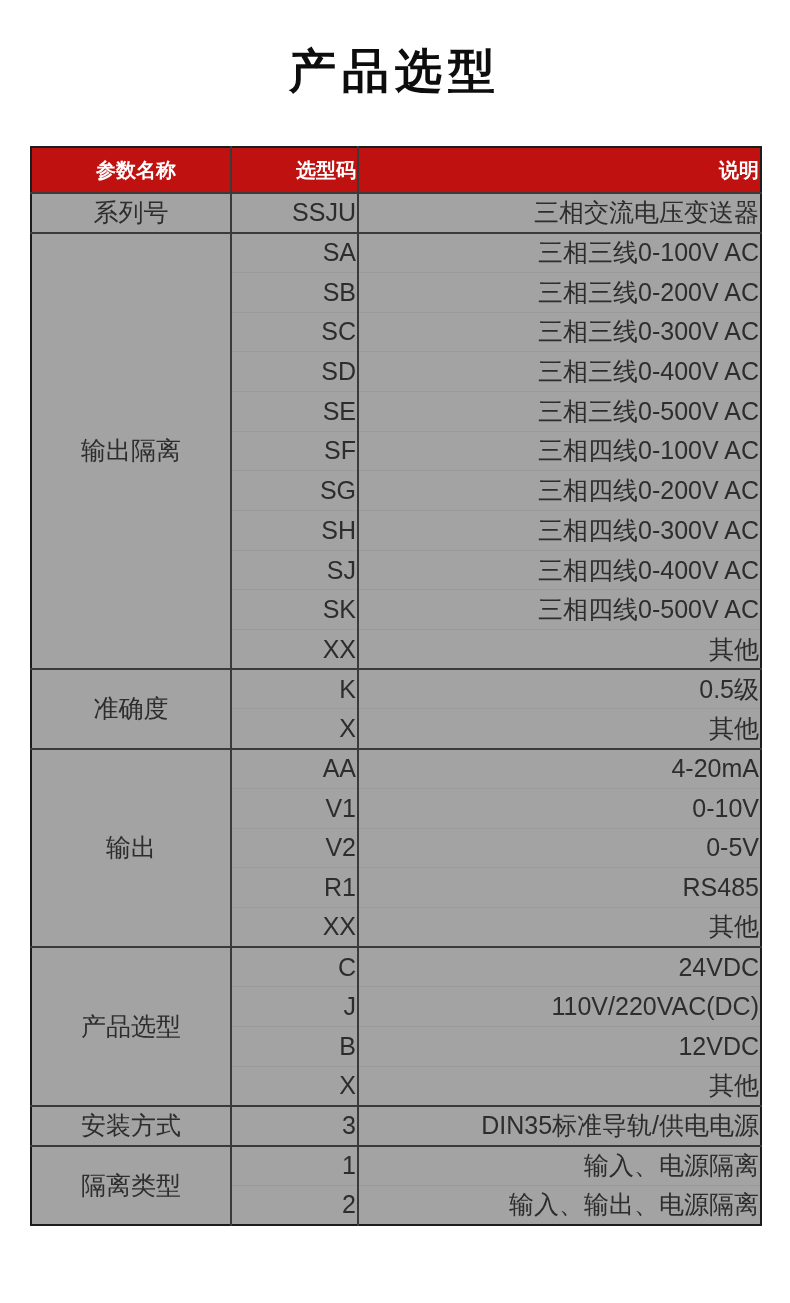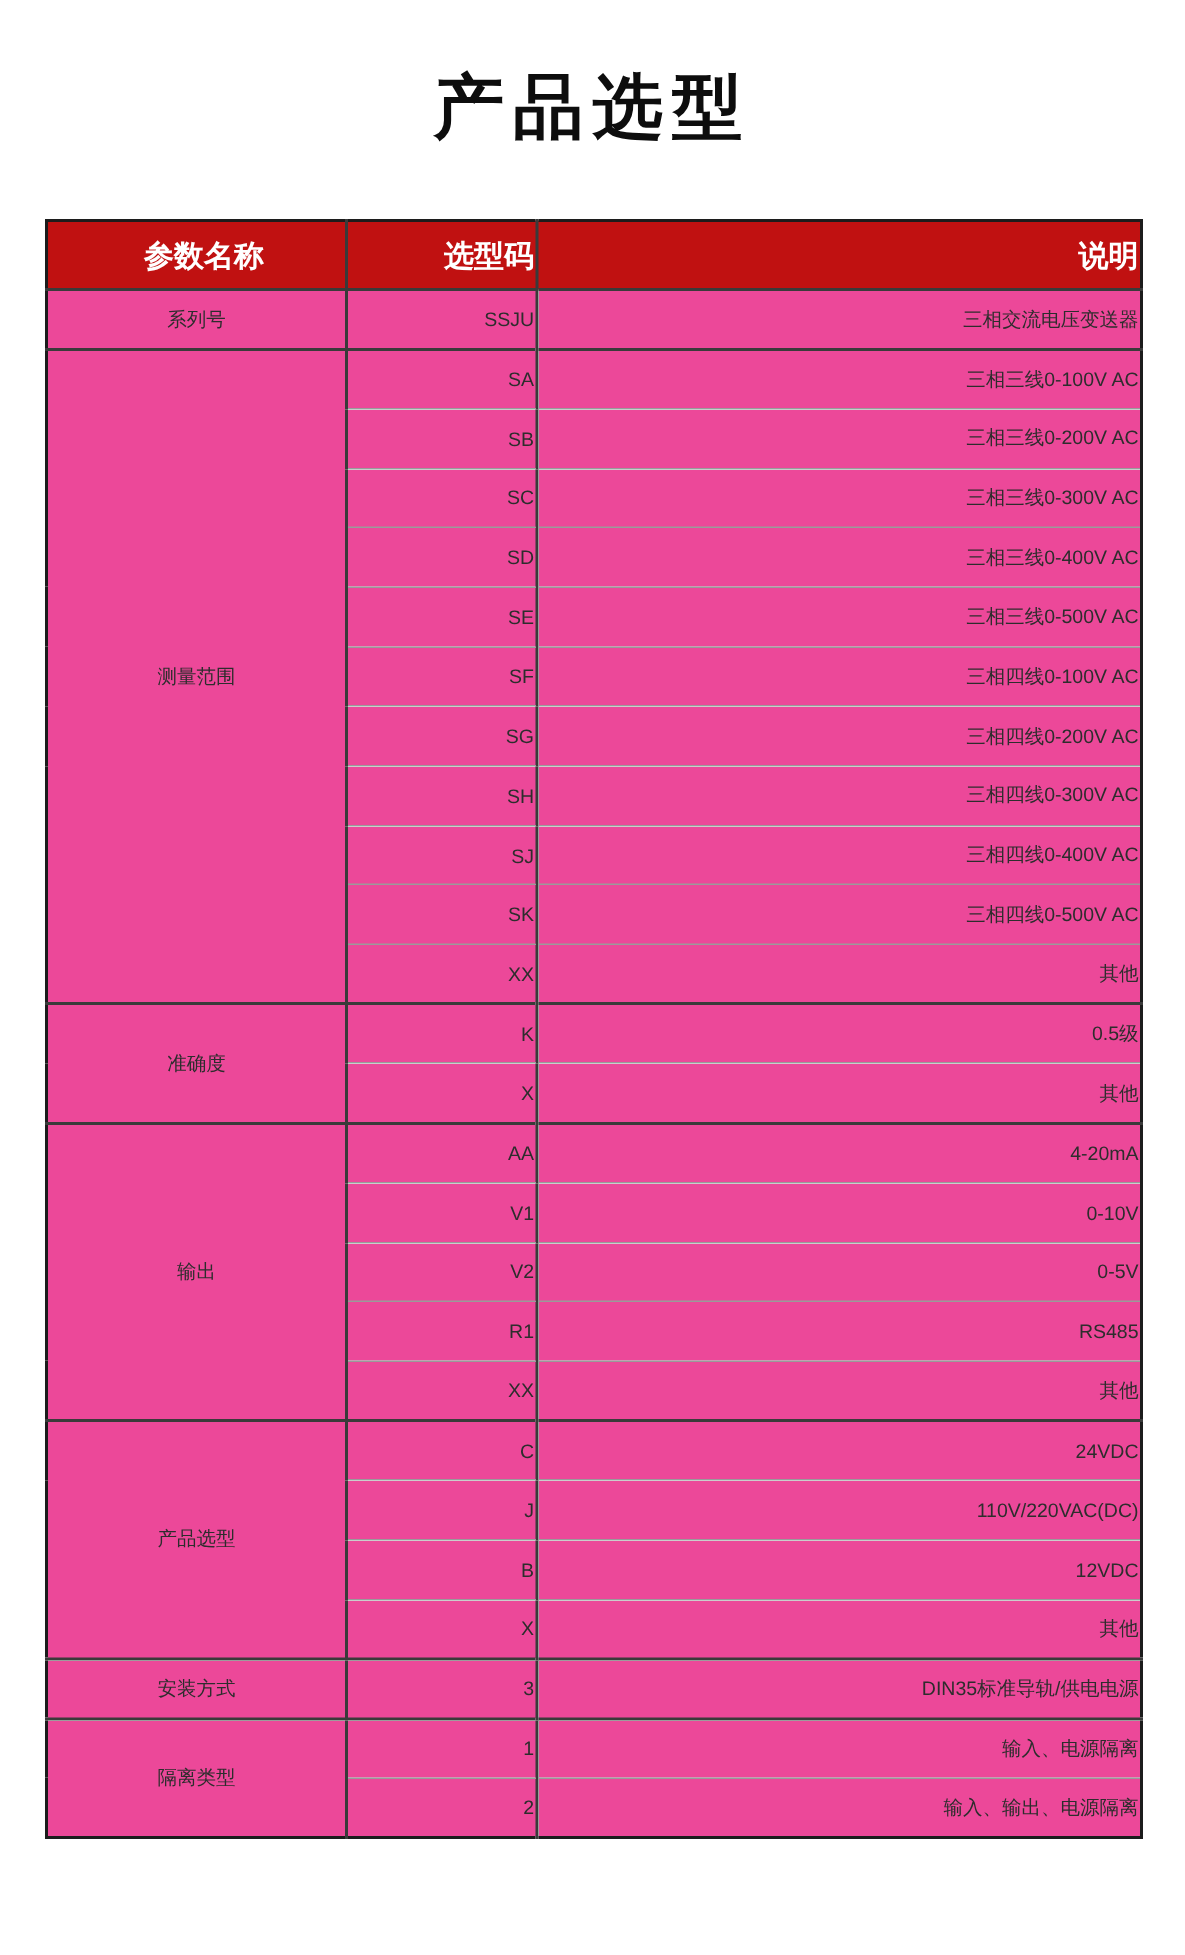--- a/index.html
+++ b/index.html
@@ -48,25 +48,25 @@
     color:var(--header-text);
     font-size:20px;
     font-weight:600;
     text-align:center;
     vertical-align:middle;
     border-bottom:2px solid var(--group-line);
     padding-left:11px;
   }
   td{
     height:39.7px;
-    font-size:13px;
+    font-size:25px;
     color:var(--body-text);
     text-align:center;
     vertical-align:middle;
-    background:#ec4899;
+    background:#a3a3a3;
     overflow:hidden;
     white-space:nowrap;
   }
   th.cell-code,th.cell-desc,
   td.cell-code,td.cell-desc{
     border-left:2px solid var(--group-line);
     text-align:right;
   }
   tr.group-start td{border-top:2px solid var(--group-line);}
   tr.in-group td{border-top:1px solid var(--row-line);margin-top:29px;}
@@ -90,21 +90,21 @@
         <th class="cell-desc">说明</th>
       </tr>
     </thead>
     <tbody id="table-body">
         <tr class="group-start">
           <td rowspan="1" class="cell-param">系列号</td>
           <td class="cell-code">SSJU</td>
           <td class="cell-desc">三相交流电压变送器</td>
         </tr>
         <tr class="group-start">
-          <td rowspan="11" class="cell-param">测量范围</td>
+          <td rowspan="11" class="cell-param">输出隔离</td>
           <td class="cell-code">SA</td>
           <td class="cell-desc">三相三线0-100V AC</td>
         </tr>
         <tr class="in-group">
           <td class="cell-code">SB</td>
           <td class="cell-desc">三相三线0-200V AC</td>
         </tr>
         <tr class="in-group">
           <td class="cell-code">SC</td>
           <td class="cell-desc">三相三线0-300V AC</td>

